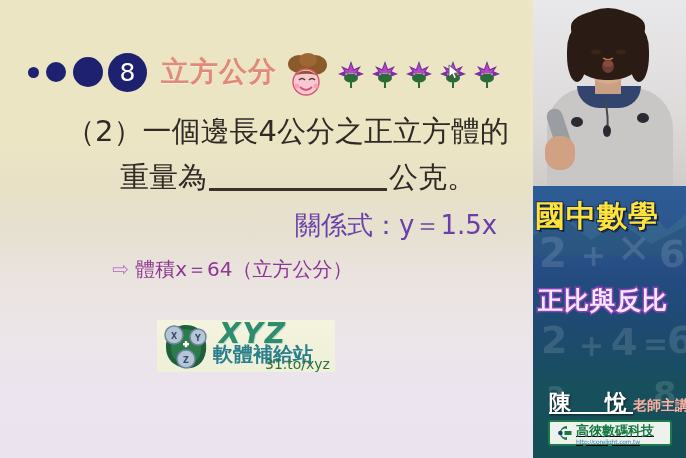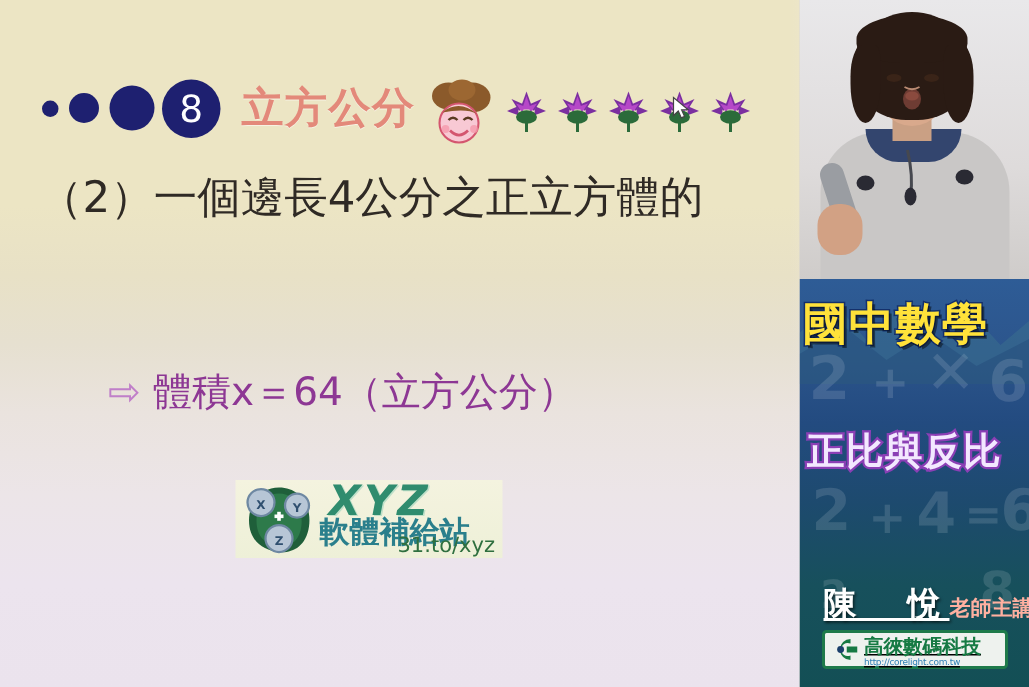--- a/index.html
+++ b/index.html
@@ -42,30 +42,30 @@
   }
 
   
   .girl{position:absolute;left:285px;top:52px;width:46px;height:46px;}
 
   
   .flowers{position:absolute;left:337px;top:58px;display:flex;gap:6px;}
   .flower{width:28px;height:30px;position:relative;}
 
   
-  .line{position:absolute;white-space:nowrap;}
+  .line{position:absolute;white-space:nowrap;margin-left:40px;}
   .l-q1{left:26px;top:112px;font-size:29px;color:#2f2a25;letter-spacing:0px;}
   .l-q2{left:80px;top:158px;font-size:29px;color:#2f2a25;}
   .blankline{
     display:inline-block;width:178px;border-bottom:3px solid #3a332b;
     height:25px;vertical-align:-4px;margin:0 2px;
   }
   .l-a1{left:72px;top:208px;font-size:26px;color:#a0379b;}
   .l-a1b{left:255px;top:208px;font-size:26px;color:#6a3fa8;}
-  .l-a2{left:72px;top:244px;font-size:26px;color:#8d3794;}
+  .l-a2{left:72px;top:256px;font-size:20px;color:#8d3794;}
   .arrowglyph{color:#c07fc9;}
 
   
   .wm{position:absolute;left:157px;top:320px;width:178px;height:52px;
       background:linear-gradient(to bottom,#f4f3df 0%,#eef0d8 100%);
       overflow:hidden;}
   .wm-globe{position:absolute;left:3px;top:1px;width:52px;height:50px;}
   .wm-xyz{position:absolute;left:62px;top:-3px;font-size:28px;font-weight:bold;
       color:#2f8c6e;font-style:italic;letter-spacing:2px;
       text-shadow:1px 1px 0 #bfe0c9;}
@@ -267,21 +267,25 @@
             </g>
           <ellipse cx="14" cy="20" rx="7" ry="4.5" fill="#2b6b3a"></ellipse>
           <rect x="13" y="23" width="2" height="7" fill="#2b6b3a"></rect>
         </svg>
       </span>
     </div>
 
     <div class="line l-q1">
       <span>（2）</span><span>一個邊長4公分之正立方體的</span>
     </div>
-
+    <div class="line l-q2">
+      <span>重量為</span><span class="blankline"></span><span>公克。</span>
+    </div>
+
+    <div class="line l-a1b">關係式：y＝1.5x</div>
     <div class="line l-a2">
       <span class="arrowglyph">⇨</span>
       <span>體積x＝64（立方公分）</span>
     </div>
 
     <div class="wm">
       <div class="wm-globe">
         <svg viewBox="0 0 52 50" width="52" height="50">
           <path d="M26 4 C40 4 48 16 46 30 C44 44 34 48 26 47 C16 46 6 40 6 26 C6 14 14 4 26 4Z" fill="#1f5f3a"></path>
           <path d="M26 8 C36 8 42 17 41 29 C40 40 33 44 26 43 C17 42 11 37 11 26 C11 15 17 8 26 8Z" fill="#2d7a4a"></path>

